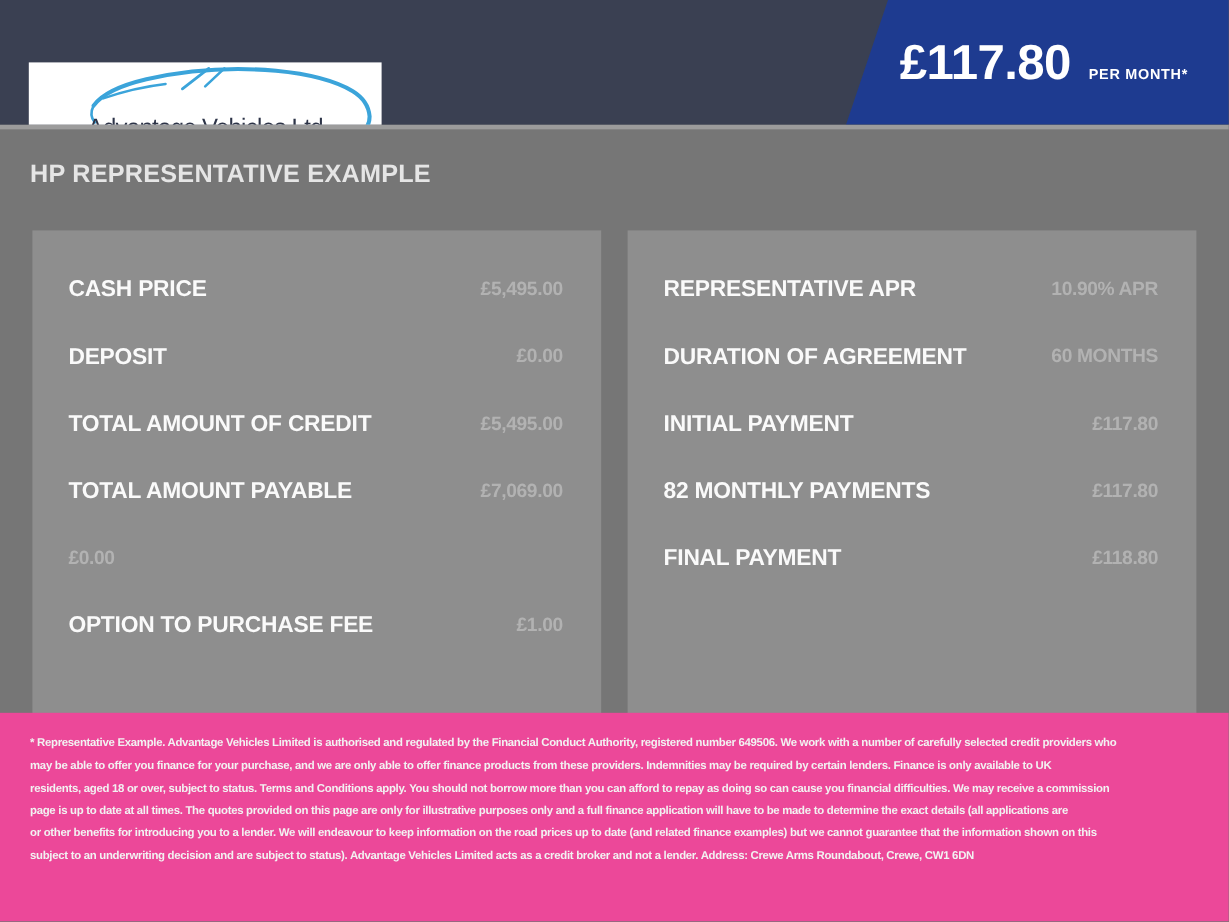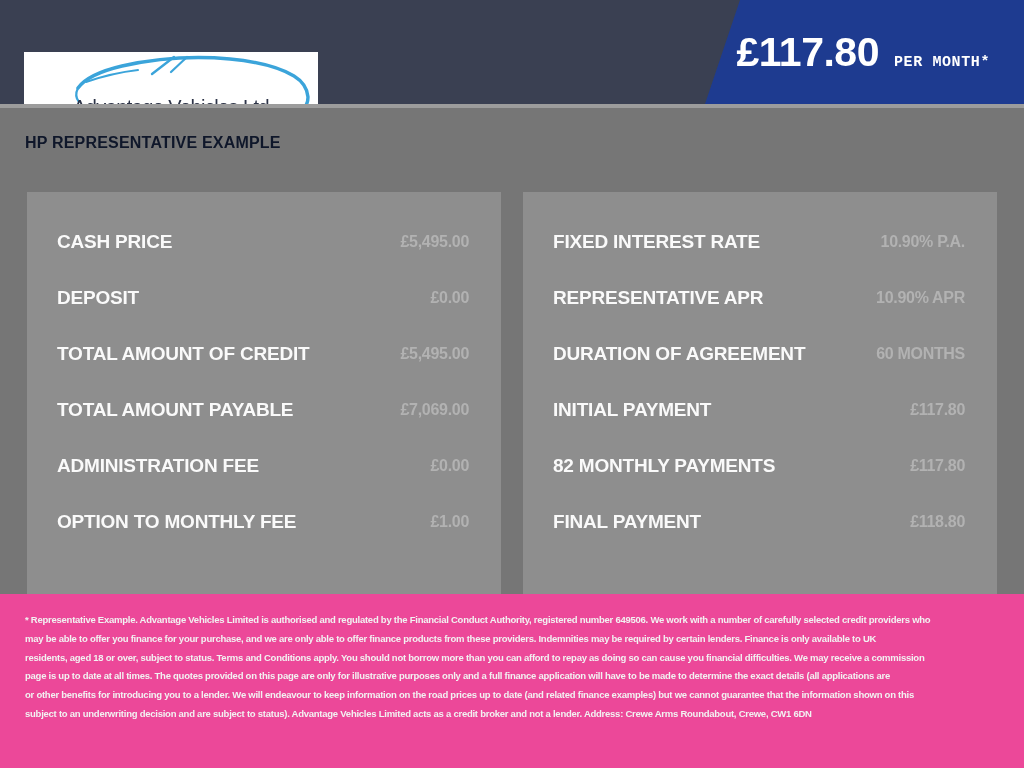--- a/index.html
+++ b/index.html
@@ -11,38 +11,38 @@
   
   .header { position:absolute; top:0; left:0; width:1024px; height:104px; background:#3a4052; overflow:hidden; }
 
   .price-shape { position:absolute; top:0; left:740px; width:340px; height:104px;
                  background:#1e3b90; transform:skewX(-18.6deg); transform-origin:top left; }
 
   .price-text { position:absolute; top:0; right:0; height:104px; width:320px;
                 display:flex; align-items:baseline; justify-content:flex-end;
                 padding-right:34px; gap:15px; color:#ffffff; }
   .price-amount { font-size:41px; font-weight:700; letter-spacing:-0.5px; line-height:104px; }
-  .price-suffix { font-size:15px; font-weight:700; letter-spacing:0.6px;font-family:Liberation Mono, monospace; }
+  .price-suffix { font-size:12px; font-weight:700; letter-spacing:0.6px; }
 
   .logo { position:absolute; top:20px; left:24px; width:294px; height:67px; background:#ffffff;margin-top:32px; }
   .logo svg { position:absolute; top:0; left:0; width:294px; height:67px; }
   .logo-title { position:absolute; top:44px; left:0; width:294px; text-align:center;
                 font-size:21px; font-weight:400; color:#2c3347; letter-spacing:-0.6px;
                 transform:scaleX(0.95); line-height:1; }
   .logo-tagline { position:absolute; bottom:2px; left:0; width:294px; text-align:center;
                   font-size:8.6px; font-weight:400; font-style:italic; color:#2d9cd3;
                   letter-spacing:-0.1px; white-space:nowrap; }
 
   .separator { position:absolute; top:104px; left:0; width:1024px; height:4px; background:#9c9c9c; }
 
   
   .main { position:absolute; top:108px; left:0; width:1024px; height:486px; background:#767676; }
 
-  .page-title { position:absolute; top:26px; left:25px; font-size:16px; font-weight:700;
-                color:#0f172a; letter-spacing:0.2px; }
+  .page-title { position:absolute; top:26px; left:25px; font-size:21px; font-weight:700;
+                color:#e5e5e5; letter-spacing:0.2px; }
 
   .panel { position:absolute; top:84px; width:474px; height:452px; background:#8e8e8e;
            padding:22px 32px 0 30px; }
   .panel-left  { left:27px; }
   .panel-right { left:523px; }
 
   .row { height:56px; display:flex; justify-content:space-between; align-items:center; }
   .row .label { font-size:19px; font-weight:700; color:#fafafa; letter-spacing:-0.2px; white-space:nowrap; }
   .row .value { font-size:16px; font-weight:700; color:#b2b2b2; letter-spacing:-0.3px; white-space:nowrap; }
 
@@ -93,34 +93,29 @@
       </div>
       <div class="row">
         <span class="label">TOTAL AMOUNT OF CREDIT</span>
         <span class="value">£5,495.00</span>
       </div>
       <div class="row">
         <span class="label">TOTAL AMOUNT PAYABLE</span>
         <span class="value">£7,069.00</span>
       </div>
       <div class="row">
-        <span class="label">ADMINISTRATION FEE</span>
         <span class="value">£0.00</span>
       </div>
       <div class="row">
-        <span class="label">OPTION TO MONTHLY FEE</span>
+        <span class="label">OPTION TO PURCHASE FEE</span>
         <span class="value">£1.00</span>
       </div>
     </section>
 
     <section class="panel panel-right">
-      <div class="row">
-        <span class="label">FIXED INTEREST RATE</span>
-        <span class="value">10.90% P.A.</span>
-      </div>
       <div class="row">
         <span class="label">REPRESENTATIVE APR</span>
         <span class="value">10.90% APR</span>
       </div>
       <div class="row">
         <span class="label">DURATION OF AGREEMENT</span>
         <span class="value">60 MONTHS</span>
       </div>
       <div class="row">
         <span class="label">INITIAL PAYMENT</span>

